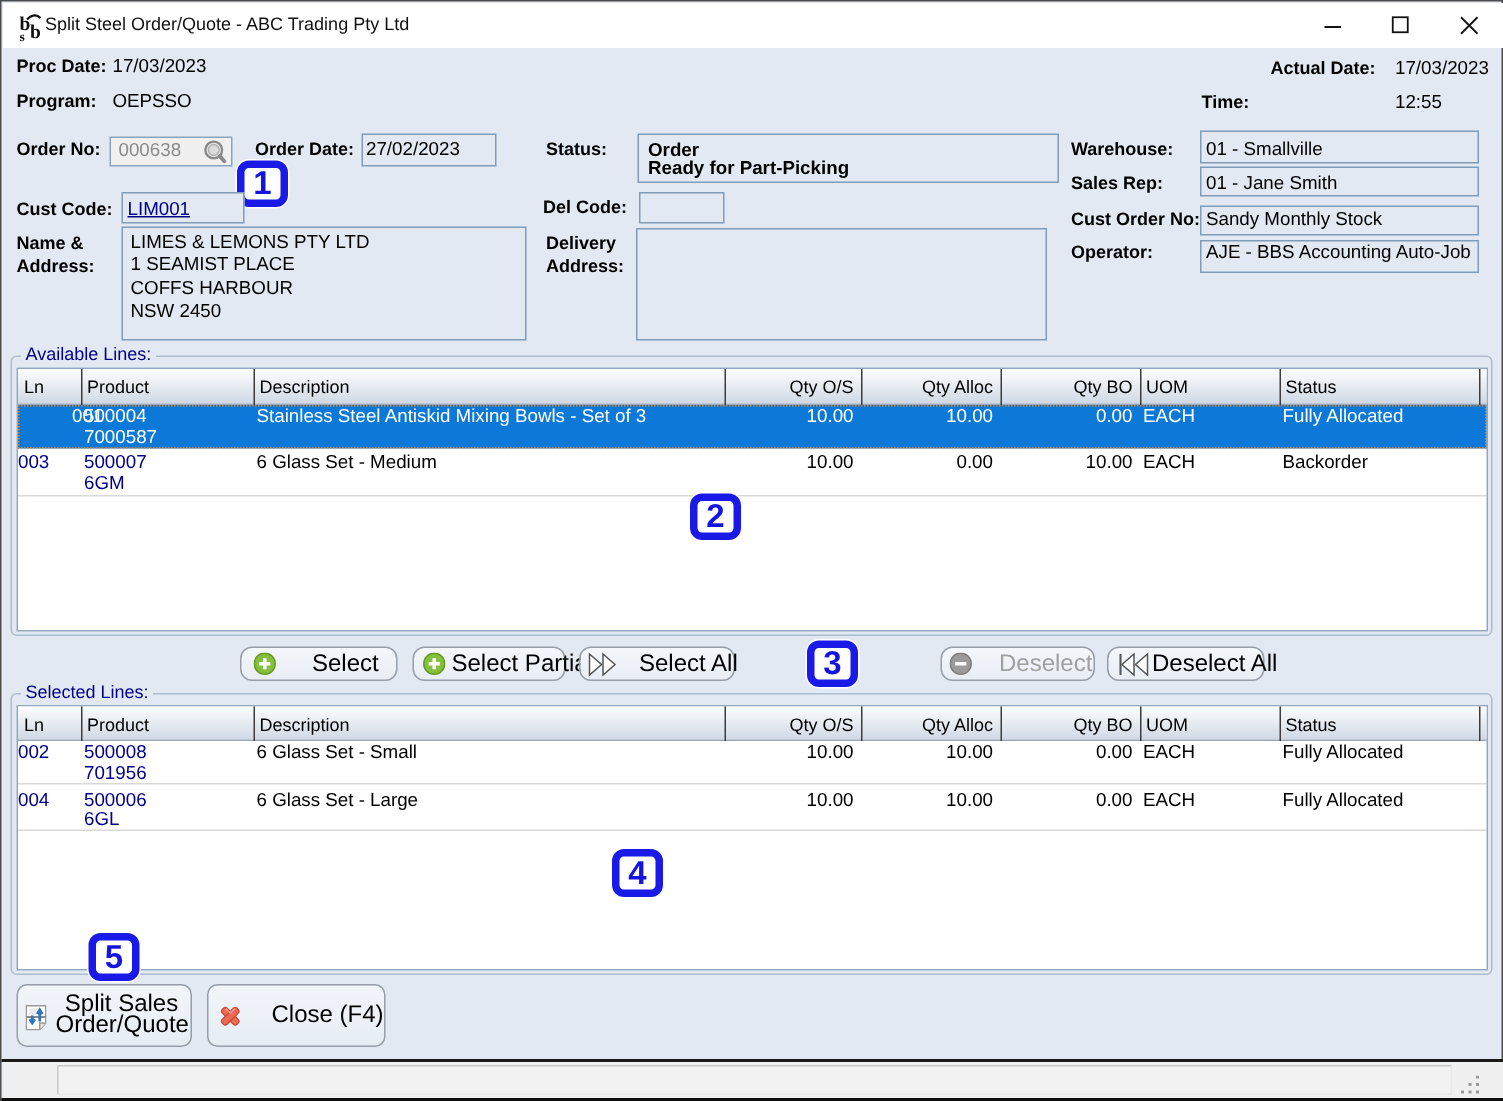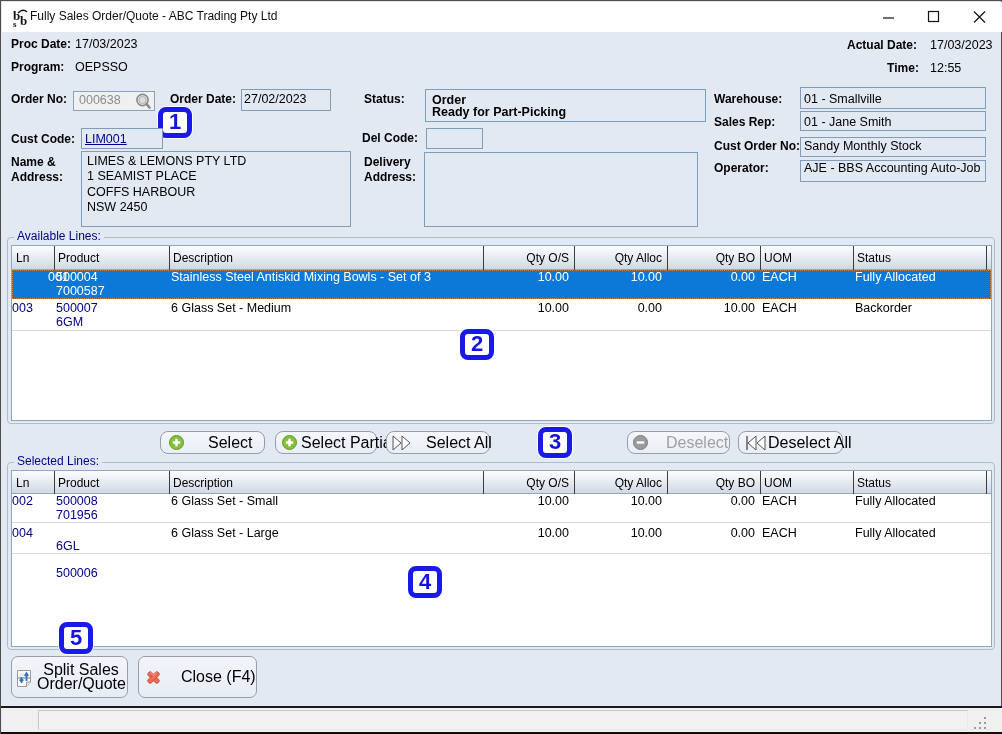--- a/index.html
+++ b/index.html
@@ -33,41 +33,41 @@
 </head>
 <body>
 <div id="win">
   <div id="titlebar">
     <svg class="abs" style="left:10px;top:6px" width="20" height="20" viewBox="0 0 20 20">
       <text x="1" y="12" font-family="Liberation Serif,serif" font-weight="bold" font-size="13" fill="#111">b</text>
       <text x="1" y="19" font-family="Liberation Serif,serif" font-weight="bold" font-size="9" fill="#111">s</text>
       <text x="8" y="17" font-family="Liberation Serif,serif" font-weight="bold" font-size="13" fill="#111">b</text>
       <path d="M6 5 Q11 0 15 4" fill="none" stroke="#111" stroke-width="1.6"></path>
     </svg>
-    <div id="title">Fully Sales Order/Quote - ABC Trading Pty Ltd</div>
+    <div id="title">Split Steel Order/Quote - ABC Trading Pty Ltd</div>
     <svg class="abs" style="left:876px;top:5px" width="22" height="22" viewBox="0 0 22 22">
         <path d="M5 11 H16" stroke="#111" stroke-width="1.2" fill="none"></path>
       </svg>
     <svg class="abs" style="left:921px;top:5px" width="22" height="22" viewBox="0 0 22 22">
         <rect x="5.5" y="4.5" width="10" height="10" stroke="#111" stroke-width="1.2" fill="none"></rect>
       </svg>
     <svg class="abs" style="left:966px;top:5px" width="22" height="22" viewBox="0 0 22 22">
         <path d="M6 4.5 L17 15.5 M17 4.5 L6 15.5" stroke="#111" stroke-width="1.2" fill="none"></path>
       </svg>
   </div>
 
   <div class="lbl" style="left:10px;top:37px">Proc Date:</div>
   <div class="val" style="left:74px;top:37px">17/03/2023</div>
   <div class="lbl" style="left:10px;top:60px">Program:</div>
   <div class="val" style="left:74px;top:60px">OEPSSO</div>
 
 
   <div class="lbl" style="left:800px;top:38px;width:116px;text-align:right">Actual Date:</div>
   <div class="val" style="left:929px;top:38px">17/03/2023</div>
-  <div class="lbl" style="left:844px;top:61px;width:116px;text-align:center">Time:</div>
+  <div class="lbl" style="left:800px;top:61px;width:116px;text-align:left">Time:</div>
   <div class="val" style="left:929px;top:61px">12:55</div>
 
   <div class="lbl" style="left:10px;top:92px">Order No:</div>
   <div class="box" style="left:72px;top:90px;width:82px;height:20px;background:#f0f0f0;border-color:#88a3bd;"></div>
   <div class="val" style="left:78px;top:93px;color:#8b8b8b;">000638</div>
   <svg class="abs" style="left:133px;top:91px" width="19" height="19" viewBox="0 0 19 19">
     <circle cx="8.5" cy="8" r="5.6" fill="#e8e8e8" stroke="#8a8a8a" stroke-width="1.6"></circle>
     <circle cx="8.5" cy="8" r="3.6" fill="#dcdcdc" stroke="#b0b0b0" stroke-width="1"></circle>
     <path d="M12.5 12 L15.5 15.5" stroke="#8a8a8a" stroke-width="2.6" stroke-linecap="round"></path>
   </svg>
@@ -222,21 +222,21 @@
     <div class="cell navy" style="left:44px;top:38px;">701956</div>
     <div class="cell" style="left:159px;top:24px;">6 Glass Set - Small</div>
     <div class="cell" style="left:390px;top:24px;width:167px;text-align:right;">10.00</div>
     <div class="cell" style="left:480px;top:24px;width:170px;text-align:right;">10.00</div>
     <div class="cell" style="left:575px;top:24px;width:168px;text-align:right;">0.00</div>
     <div class="cell" style="left:750px;top:24px;">EACH</div>
     <div class="cell" style="left:843px;top:24px;">Fully Allocated</div>
     <div class="rowsep" style="left:0;top:51px;width:979px;"></div>
 
     <div class="cell navy" style="left:0px;top:56px;">004</div>
-    <div class="cell navy" style="left:44px;top:56px;margin-top:40px;">500006</div>
+    <div class="cell navy" style="left:44px;top:56px;">500006</div>
     <div class="cell navy" style="left:44px;top:69px;">6GL</div>
     <div class="cell" style="left:159px;top:56px;">6 Glass Set - Large</div>
     <div class="cell" style="left:390px;top:56px;width:167px;text-align:right;">10.00</div>
     <div class="cell" style="left:480px;top:56px;width:170px;text-align:right;">10.00</div>
     <div class="cell" style="left:575px;top:56px;width:168px;text-align:right;">0.00</div>
     <div class="cell" style="left:750px;top:56px;">EACH</div>
     <div class="cell" style="left:843px;top:56px;">Fully Allocated</div>
     <div class="rowsep" style="left:0;top:82px;width:979px;"></div>
   </div>
   <div class="marker" style="left:407px;top:565px;width:34px;height:32px;line-height:21px;">4</div>

